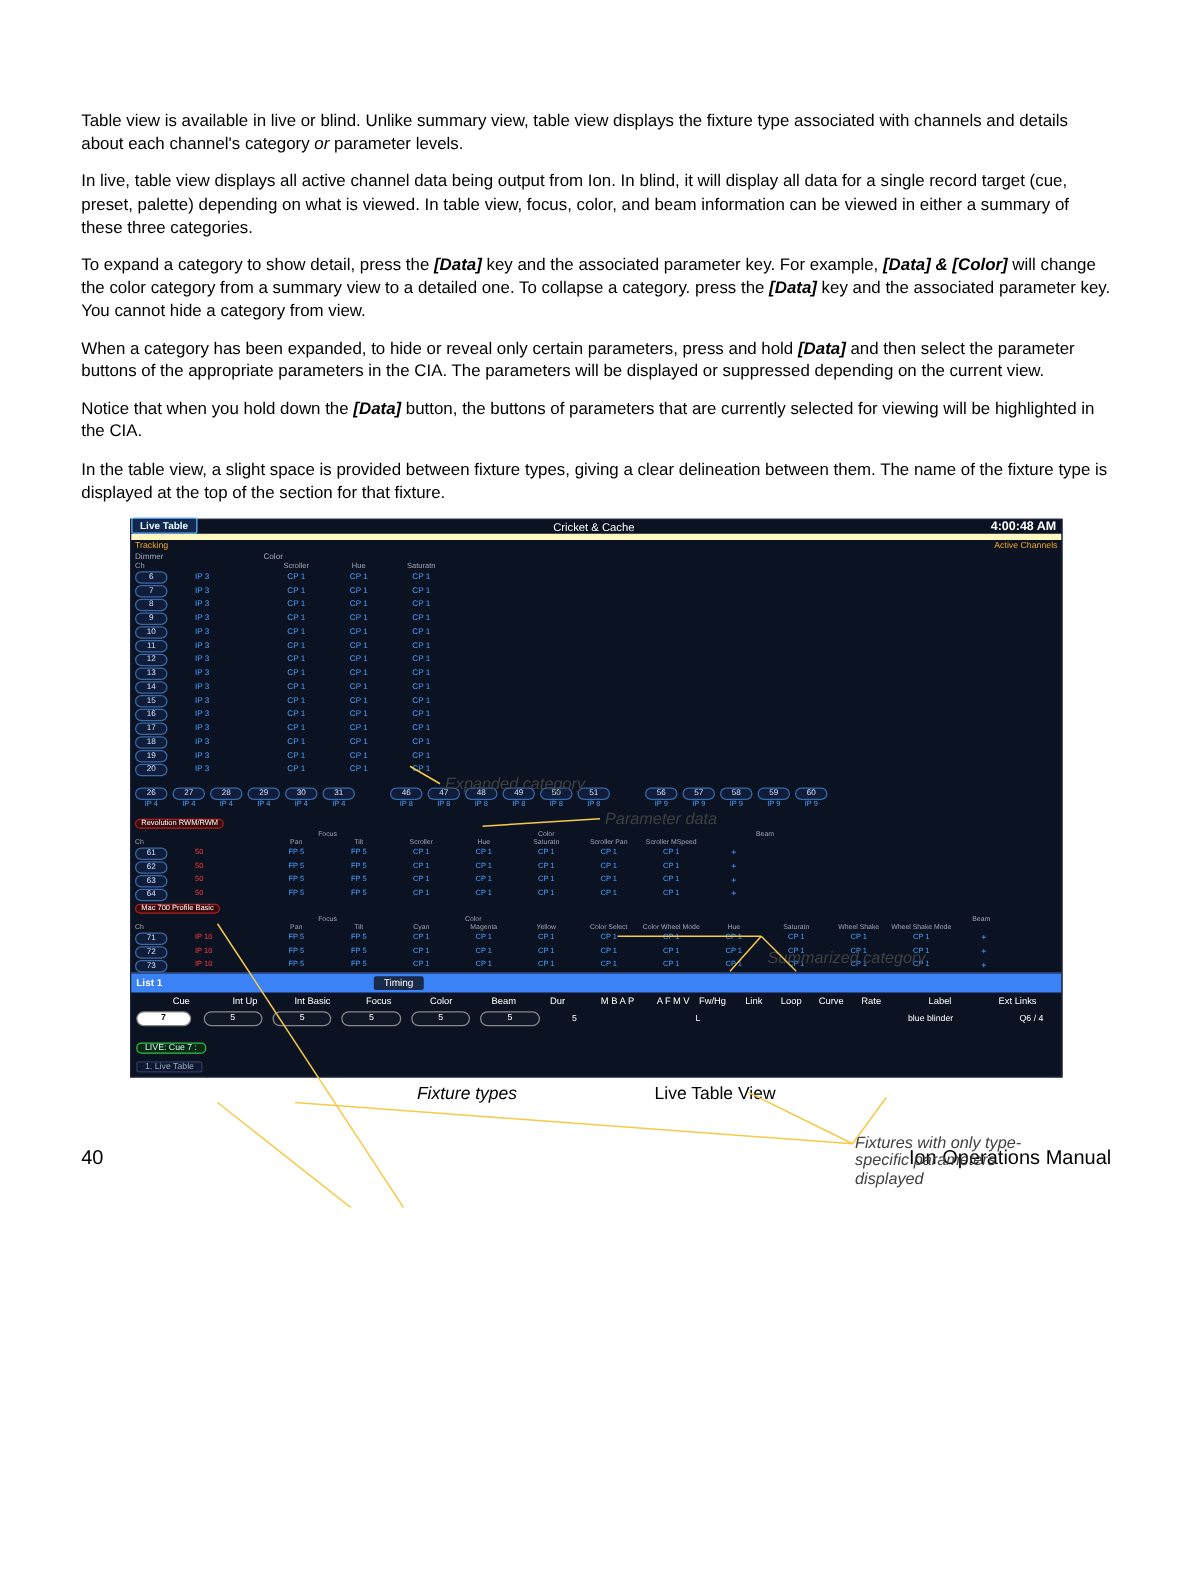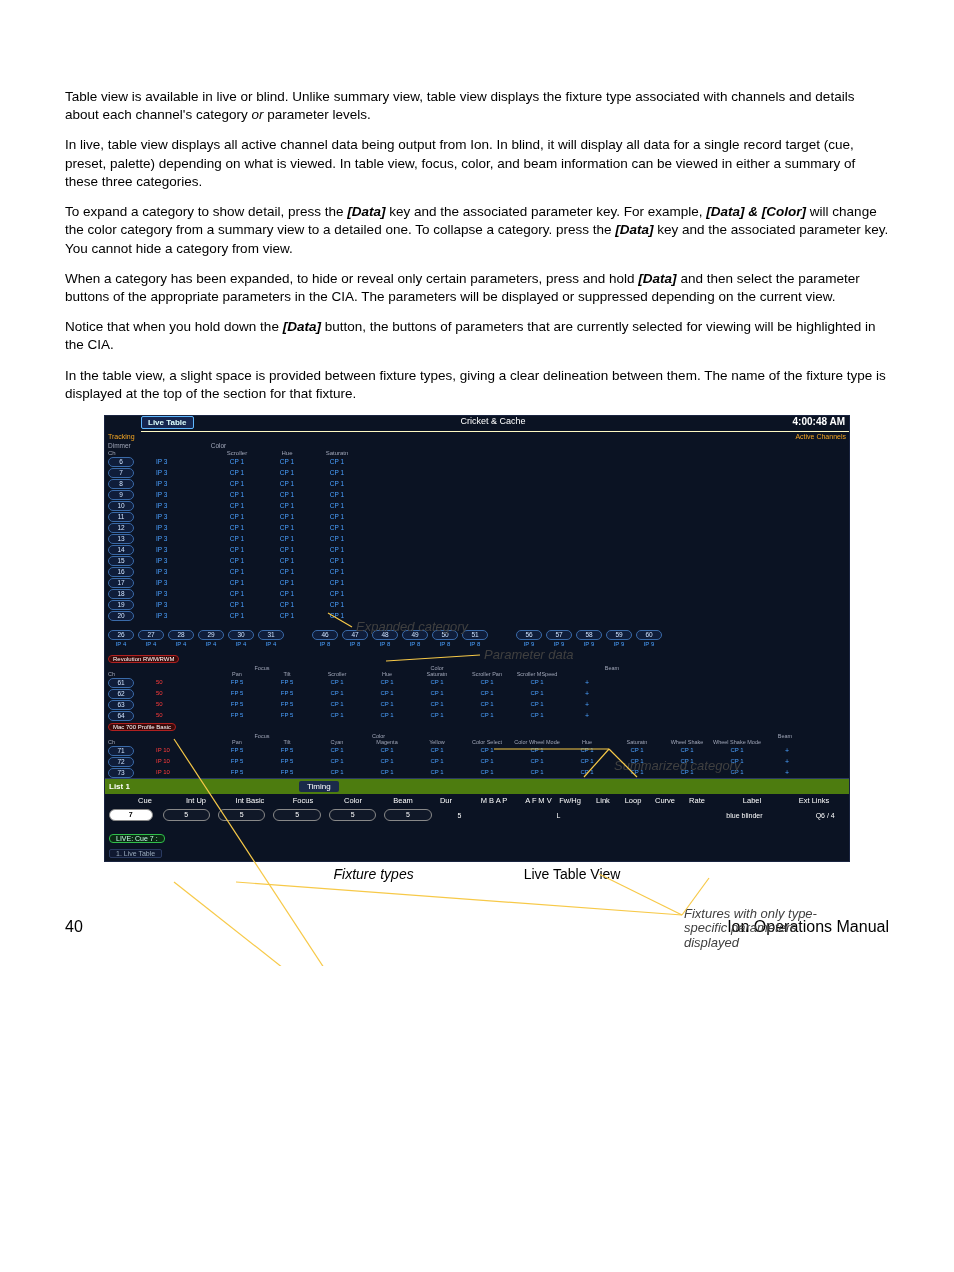--- a/index.html
+++ b/index.html
@@ -4,21 +4,21 @@
 <style>
   * { box-sizing: border-box; margin: 0; padding: 0; }
   body { background: #fff; font-family: Arial, Helvetica, sans-serif; width: 954px; margin: 0 auto; padding: 0 65px; }
   .content { padding-top: 88px; }
   h2 { font-size: 18px; font-weight: 400; letter-spacing: 2px; margin-bottom: 10px; }
   p { font-size: 13.5px; line-height: 1.35; margin-bottom: 12px; }
   .italic { font-style: italic; }
   b { font-weight: 700; font-style: italic; }
   .screenshot-wrap { position: relative; width: 746px; margin: 8px auto 0; }
   .screenshot { width: 746px; background: #0b1323; color: #fff; font-family: Arial, sans-serif; font-size: 7px; border: 1px solid #1a2440; }
-  .titlebar { display: flex; align-items: flex-start; height: 16px; border-bottom: 1px solid #fef9c3; margin-left: 36px; }
+  .titlebar { display: flex; align-items: flex-end; height: 16px; border-bottom: 5px solid #fef9c3; }
   .tab { background: #15264f; border: 1px solid #5fb8ff; border-radius: 2px; padding: 1px 6px; font-size: 8px; color: #dff; font-weight: 700; }
   .title-center { flex: 1; text-align: center; font-size: 9px; }
   .clock { font-size: 10px; font-weight: 700; padding-right: 4px; }
   .barrow { display: flex; justify-content: space-between; padding: 1px 3px; color: #f5a623; font-size: 7px; }
   .barrow .r { color: #f5a623; }
   
   .grouphead { display: flex; gap: 80px; padding: 1px 3px; color: #a0a6b8; font-size: 6.5px; }
   .subhead { display: flex; padding: 0 3px; color: #a0a6b8; font-size: 6px; }
   .sh-ch { width: 48px; }
   .sh-int { width: 56px; }
@@ -38,21 +38,21 @@
   
   .fixlabel { display: inline-block; border: 1px solid #b02020; border-radius: 6px; padding: 0 4px; color: #fff; font-size: 6px; background: #3a0a0a; margin: 2px 3px; }
   .sub2 { display: flex; padding: 0 3px; font-size: 5.5px; color: #a0a6b8; }
   .s2a { width: 48px; }
   .s2b { width: 56px; }
   .s2c { width: 50px; text-align: center; }
   .intred { color: #ff3b3b; width: 56px; font-size: 6px; }
   .fp { width: 50px; text-align: center; color: #4aa0ff; font-size: 6px; }
   .plus { width: 50px; text-align: center; color: #4aa0ff; font-size: 7px; }
   
-  .listhead { display: flex; background: #4d7c0f; border-top: 1px solid #2a3a60; padding: 2px 4px; font-size: 8px; align-items: center; }
+  .listhead { display: flex; background: #3b82f6; border-top: 1px solid #2a3a60; padding: 2px 4px; font-size: 8px; align-items: center; }
   .listhead .l1 { width: 100px; font-weight: 700; }
   .listhead .timtab { background: #1a2a4a; border-radius: 2px; padding: 1px 8px; font-size: 8px; }
   .colhead { display: flex; padding: 2px 4px; font-size: 7.5px; margin-left: 11px; }
   .colhead div { text-align: center; }
   .cuerow { display: flex; padding: 2px 4px; align-items: center; }
   .pillbox { border: 1px solid #888; border-radius: 6px; height: 12px; line-height: 10px; text-align: center; font-size: 7px; background: #101828; }
   .cuerow .w1 { width: 44px; margin-right: 10px; }
   .cuerow .w2 { width: 48px; margin-right: 8px; }
   .smtxt { font-size: 7px; width: 40px; text-align: center; }
   .footer-row { display: flex; padding: 3px 4px; gap: 6px; }

